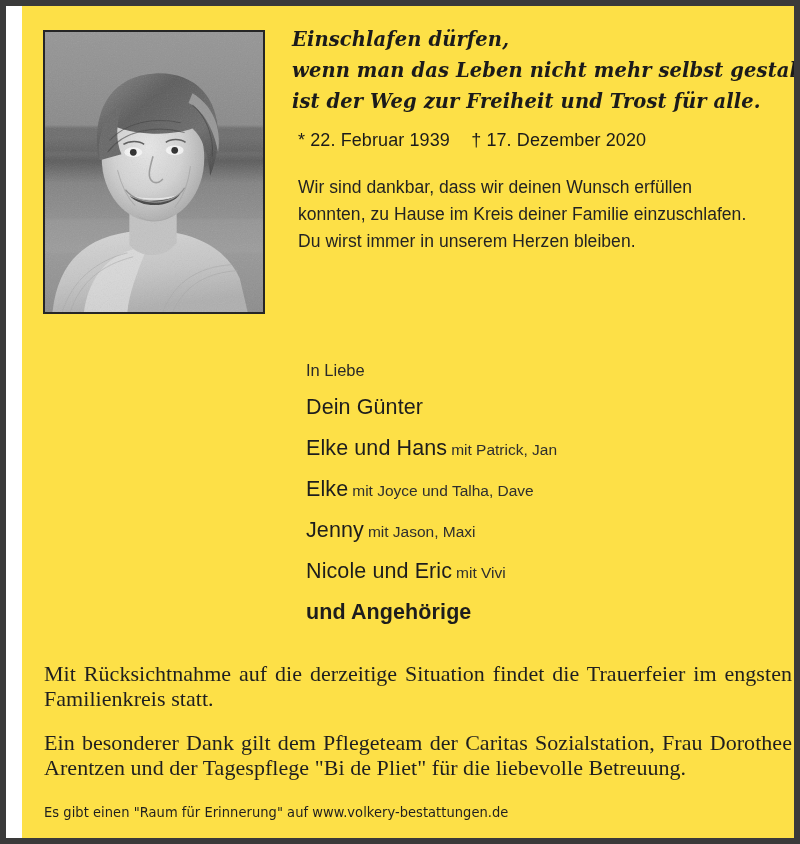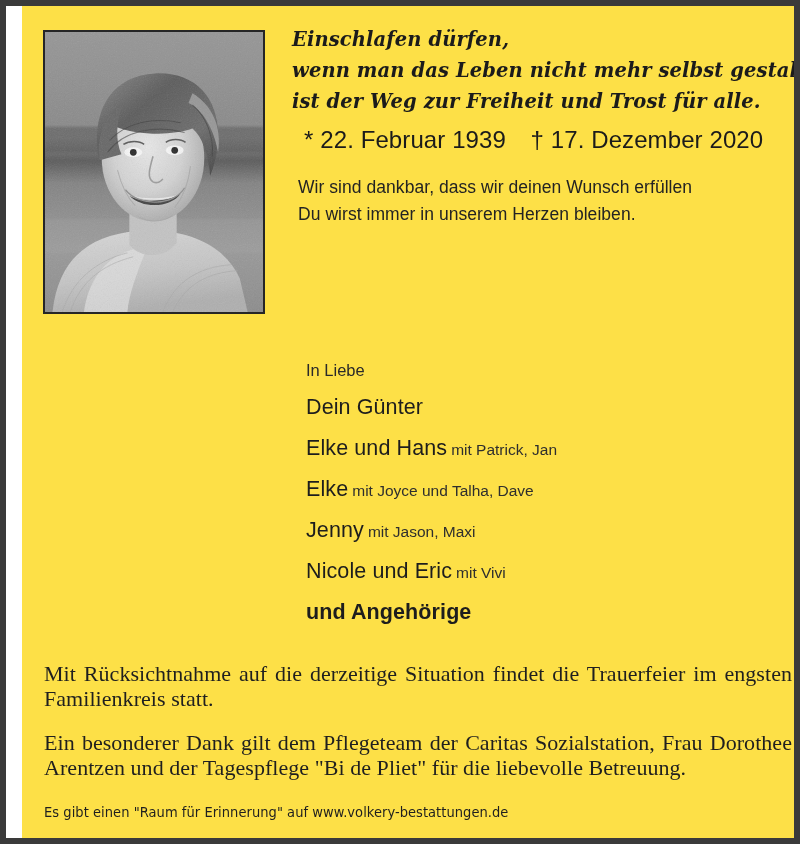--- a/index.html
+++ b/index.html
@@ -86,22 +86,22 @@
     font-weight: 700;
     font-size: 40px;
     line-height: 48px;
     color: #111111;
     letter-spacing: 0.4px;
     margin-left: 4px;
   }
 
   .life-dates {
     margin-top: 11px;
-    margin-left: 12px;
-    font-size: 24px;
+    margin-left: 6px;
+    font-size: 18px;
     line-height: 24px;
     color: #1b1b1b;
     letter-spacing: 0.1px;
   }
   .life-dates .gap { display: inline-block; width: 11px; }
 
   .message {
     margin-top: 22px;
     margin-left: 6px;
     font-size: 17.5px;
@@ -297,20 +297,21 @@
         <div class="life-dates">
           <span>*</span>
           <span>22. Februar 1939</span>
           <span class="gap"></span>
           <span>†</span>
           <span>17. Dezember 2020</span>
         </div>
 
         <div class="message">
           <div class="line">Wir sind dankbar, dass wir deinen Wunsch erfüllen</div>
+          <div class="line">konnten, zu Hause im Kreis deiner Familie einzuschlafen.</div>
           <div class="line">Du wirst immer in unserem Herzen bleiben.</div>
         </div>
 
       </div>
     </div>
 
     <div class="family">
       <div class="in-liebe">In Liebe</div>
 
       <div class="family-line">

